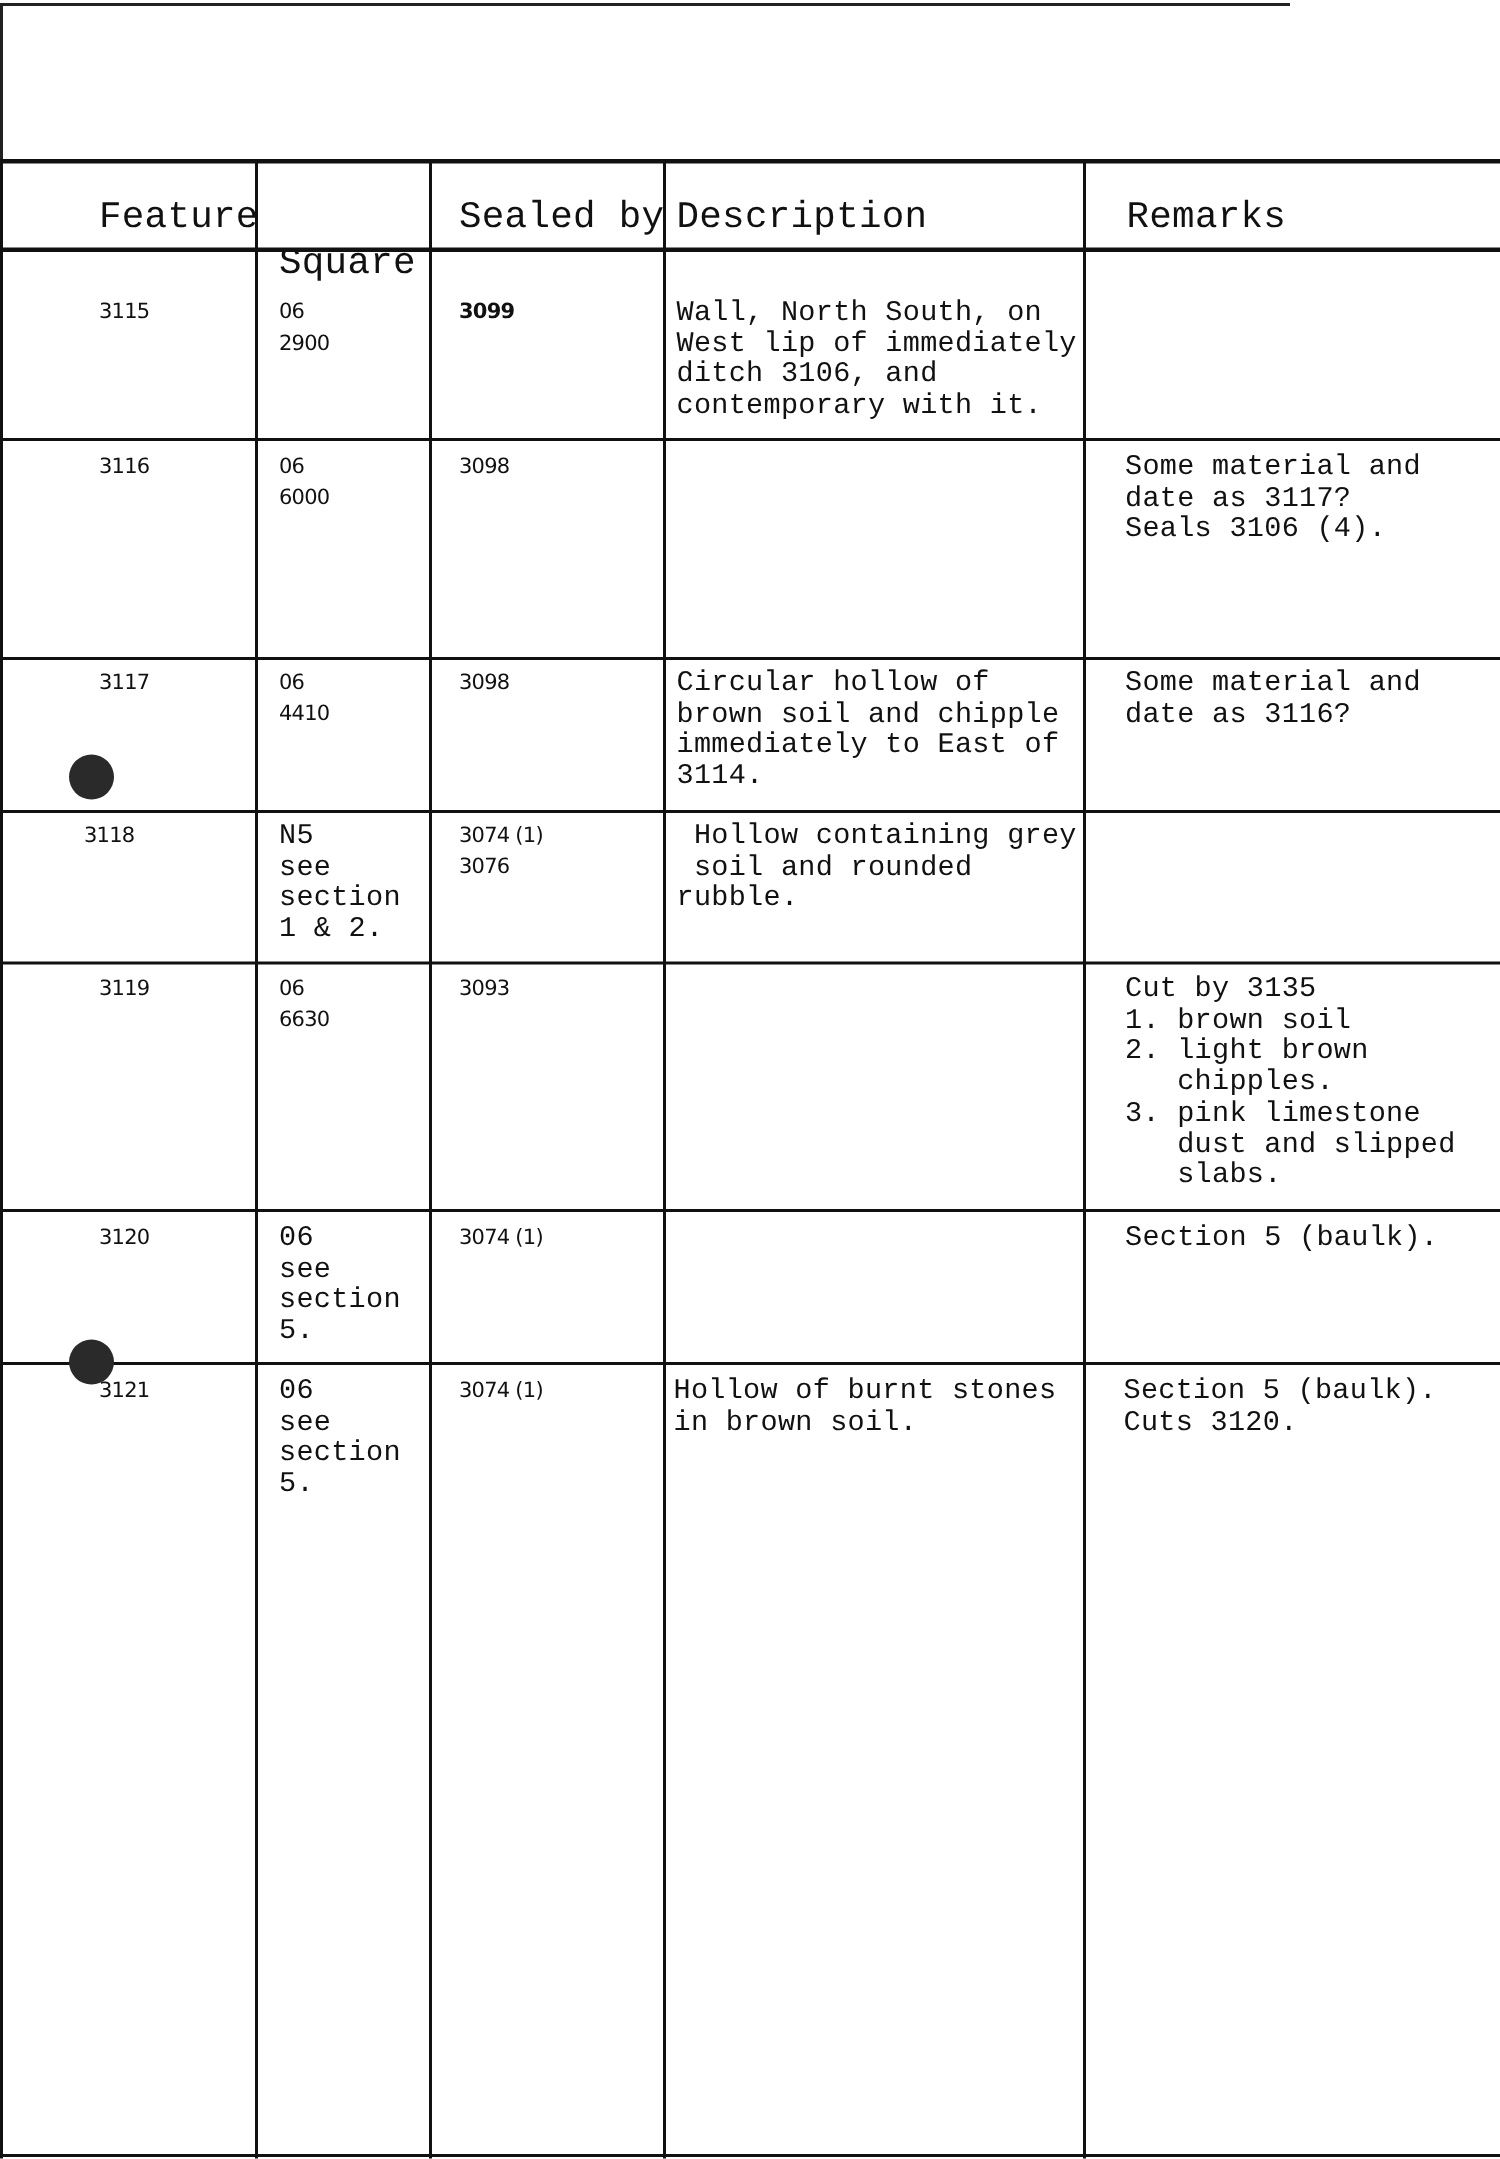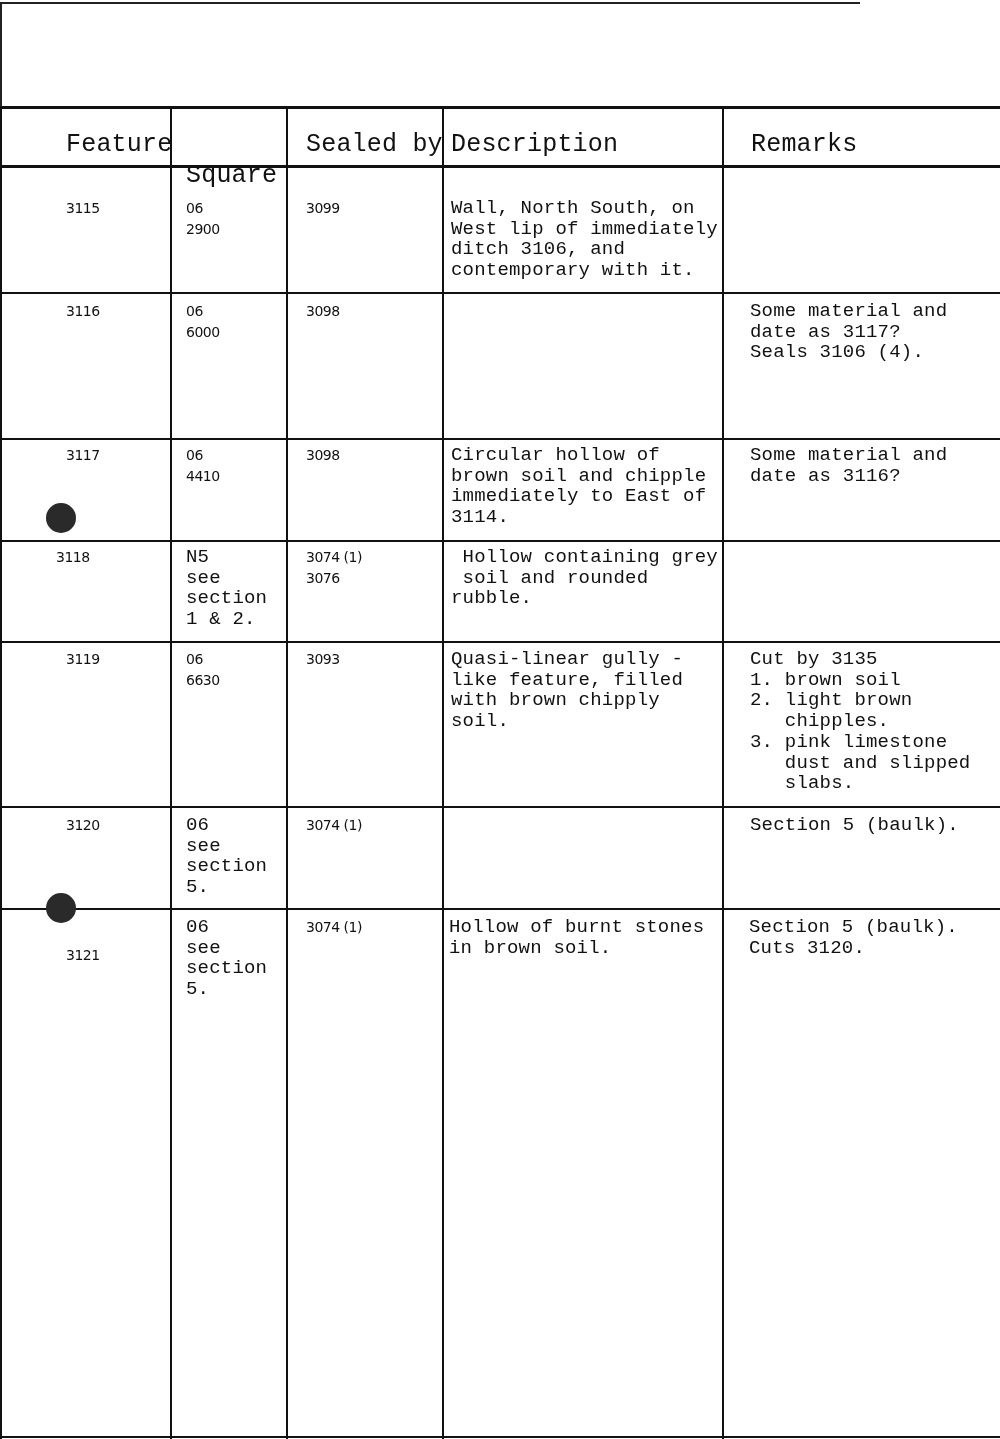--- a/index.html
+++ b/index.html
@@ -41,21 +41,21 @@
 
   <div class="cell hdr" style="left:66px; top:135px;">Feature</div>
   <div class="cell hdr" style="left:186px; top:135px;margin-top:31px;">Square</div>
   <div class="cell hdr" style="left:306px; top:135px;">Sealed by</div>
   <div class="cell hdr" style="left:451px; top:135px;">Description</div>
   <div class="cell hdr" style="left:751px; top:135px;">Remarks</div>
 
   <div class="cell num" style="left:66px; top:198px;">3115</div>
   <div class="cell num" style="left:186px; top:198px;">06
 2900</div>
-  <div class="cell num" style="left:306px; top:198px;">3099</div>
+  <div class="cell num" style="left:306px; top:198px;font-weight:bold;">3099</div>
   <div class="cell" style="left:451px; top:198px;">Wall, North South, on
 West lip of immediately
 ditch 3106, and
 contemporary with it.</div>
 
   <div class="cell num" style="left:66px; top:301px;">3116</div>
   <div class="cell num" style="left:186px; top:301px;">06
 6000</div>
   <div class="cell num" style="left:306px; top:301px;">3098</div>
   <div class="cell" style="left:750px; top:301px;">Some material and
@@ -82,41 +82,37 @@
 3076</div>
   <div class="cell" style="left:451px; top:547px;"> Hollow containing grey
  soil and rounded
 rubble.</div>
   <div class="cell" style="left:750px; top:547px;"></div>
 
   <div class="cell num" style="left:66px; top:649px;">3119</div>
   <div class="cell num" style="left:186px; top:649px;">06
 6630</div>
   <div class="cell num" style="left:306px; top:649px;">3093</div>
-  <div class="cell" style="left:451px; top:649px;">Quasi-linear gully -
-like feature, filled
-with brown chipply
-soil.</div>
   <div class="cell" style="left:750px; top:649px;">Cut by 3135
 1. brown soil
 2. light brown
    chipples.
 3. pink limestone
    dust and slipped
    slabs.</div>
 
   <div class="cell num" style="left:66px; top:815px;">3120</div>
   <div class="cell" style="left:186px; top:815px;">06
 see
 section
 5.</div>
   <div class="cell num" style="left:306px; top:815px;">3074 (1)</div>
   <div class="cell" style="left:750px; top:815px;">Section 5 (baulk).</div>
 
-  <div class="cell num" style="left:66px; top:917px;margin-top:28px;">3121</div>
+  <div class="cell num" style="left:66px; top:917px;">3121</div>
   <div class="cell" style="left:186px; top:917px;">06
 see
 section
 5.</div>
   <div class="cell num" style="left:306px; top:917px;">3074 (1)</div>
   <div class="cell" style="left:449px; top:917px;">Hollow of burnt stones
 in brown soil.</div>
   <div class="cell" style="left:749px; top:917px;">Section 5 (baulk).
 Cuts 3120.</div>
 

